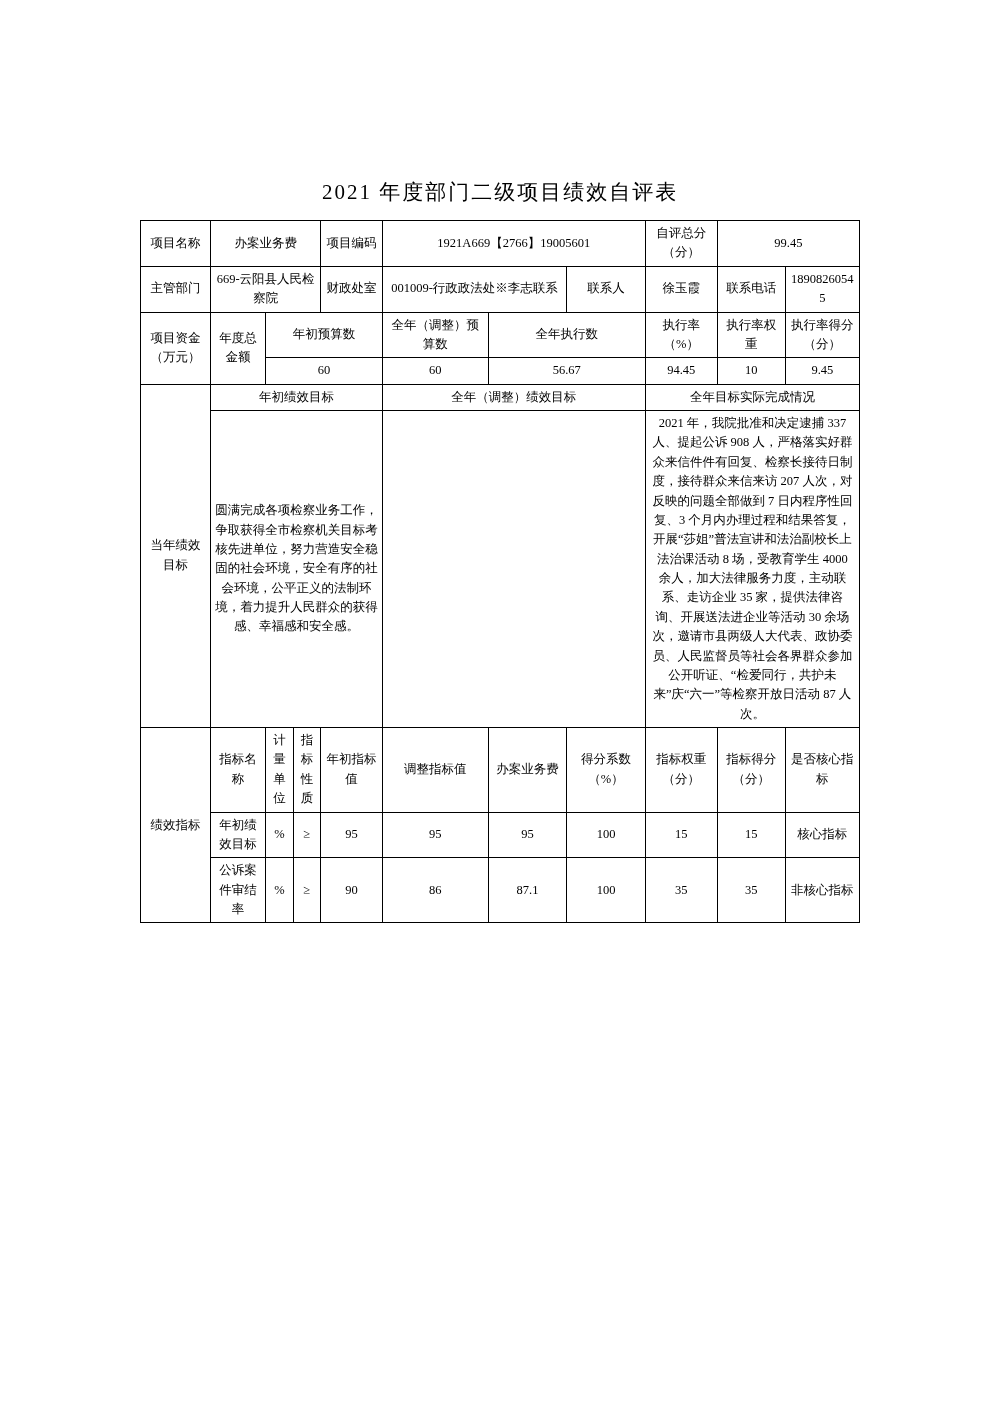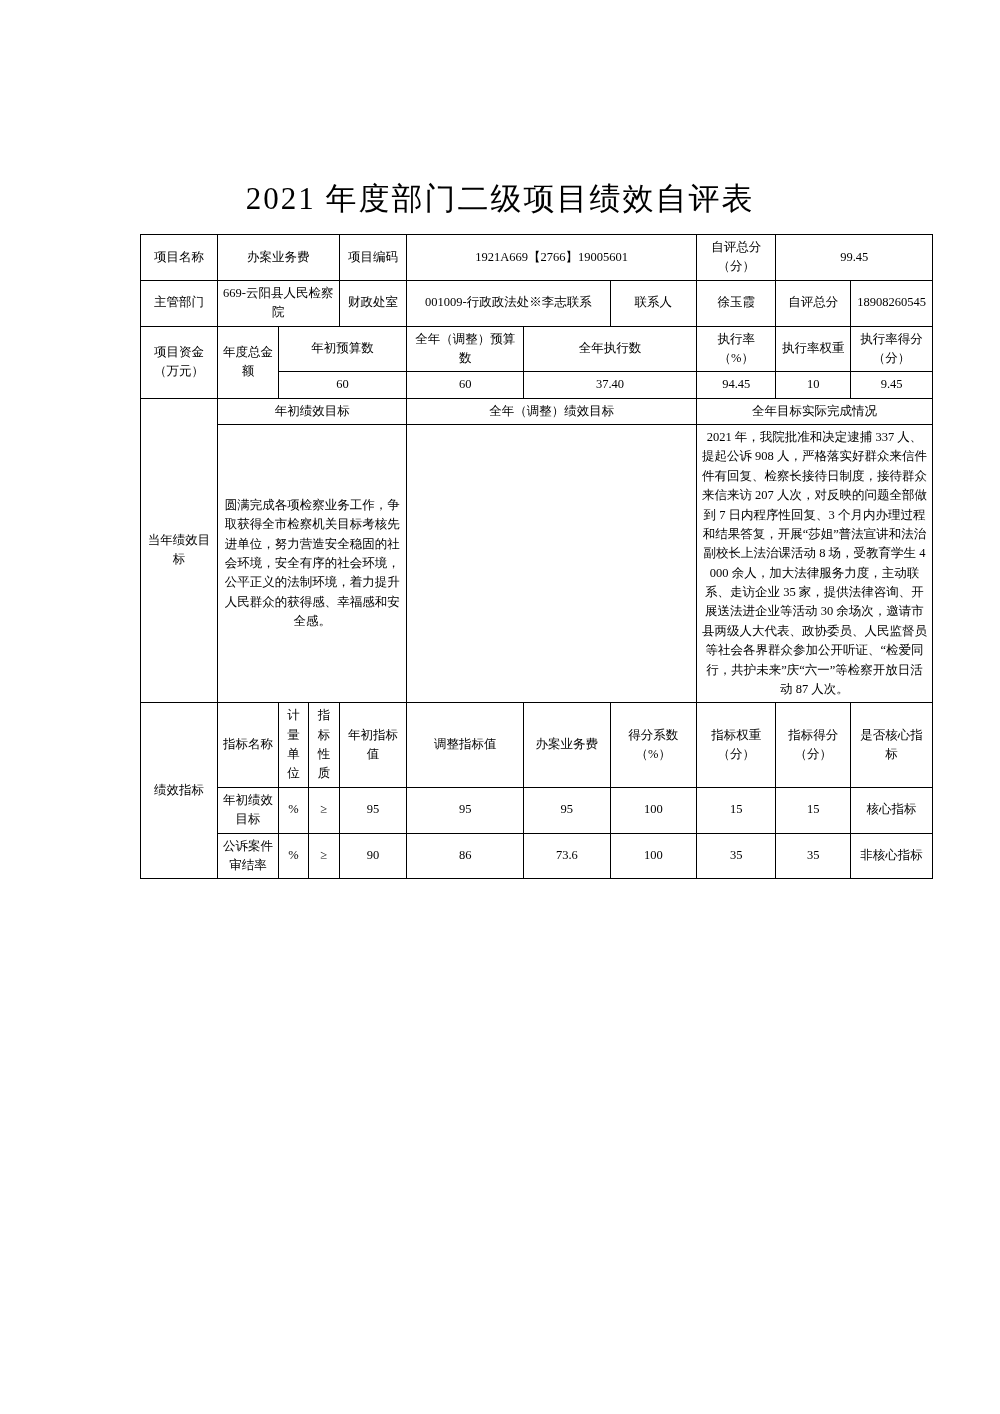--- a/index.html
+++ b/index.html
@@ -15,31 +15,31 @@
   }
   .page {
     position: relative;
     width: 1000px;
     height: 1414px;
     box-sizing: border-box;
     padding: 0 140px;
   }
   .doc-title {
     text-align: center;
-    font-size: 31px;
+    font-size: 21px;
     letter-spacing: 2px;
     font-weight: normal;
     margin: 0;
     padding-top: 178px;
     padding-bottom: 14px;
     font-family: "Liberation Serif", "DejaVu Serif", serif;
   }
   table.main {
     border-collapse: collapse;
-    width: 793px;
+    width: 720px;
     table-layout: fixed;
     margin: 0 auto;
   }
   table.main td {
     border: 1px solid #000;
     font-size: 12.5px;
     line-height: 1.55;
     text-align: center;
     vertical-align: middle;
     padding: 3px 4px;
@@ -100,39 +100,39 @@
       <td colspan="2" class="cell-pad">99.45</td>
     </tr>
 
     <tr>
       <td class="cell-pad">主管部门</td>
       <td colspan="3" class="cell-pad">669-云阳县人民检察院</td>
       <td class="cell-pad">财政处室</td>
       <td colspan="2" class="cell-pad">001009-行政政法处※李志联系</td>
       <td class="cell-pad">联系人</td>
       <td class="cell-pad">徐玉霞</td>
-      <td class="cell-pad">自评总分</td>
+      <td class="cell-pad">联系电话</td>
       <td class="cell-pad">18908260545</td>
     </tr>
 
     <tr>
       <td rowspan="2" class="cell-pad">项目资金（万元）</td>
       <td rowspan="2" class="cell-pad">年度总金额</td>
       <td colspan="3" class="cell-pad">年初预算数</td>
       <td class="cell-pad">全年（调整）预算数</td>
       <td colspan="2" class="cell-pad">全年执行数</td>
       <td class="cell-pad">执行率（%）</td>
       <td class="cell-pad">执行率权重</td>
       <td class="cell-pad">执行率得分（分）</td>
     </tr>
 
     <tr>
       <td colspan="3" class="cell-pad">60</td>
       <td class="cell-pad">60</td>
-      <td colspan="2" class="cell-pad">37.40</td>
+      <td colspan="2" class="cell-pad">56.67</td>
       <td class="cell-pad">94.45</td>
       <td class="cell-pad">10</td>
       <td class="cell-pad">9.45</td>
     </tr>
 
     <tr>
       <td rowspan="2" class="cell-pad">当年绩效目标</td>
       <td colspan="4" class="cell-pad">年初绩效目标</td>
       <td colspan="3" class="cell-pad">全年（调整）绩效目标</td>
       <td colspan="3" class="cell-pad">全年目标实际完成情况</td>
@@ -170,21 +170,21 @@
       <td>15</td>
       <td class="narrow-col">核心指标</td>
     </tr>
 
     <tr>
       <td class="narrow-col cell-pad">公诉案件审结率</td>
       <td>%</td>
       <td>≥</td>
       <td>90</td>
       <td>86</td>
-      <td>73.6</td>
+      <td>87.1</td>
       <td>100</td>
       <td>35</td>
       <td>35</td>
       <td class="narrow-col">非核心指标</td>
     </tr>
 
   </tbody>
     </table>
 </div>
 

